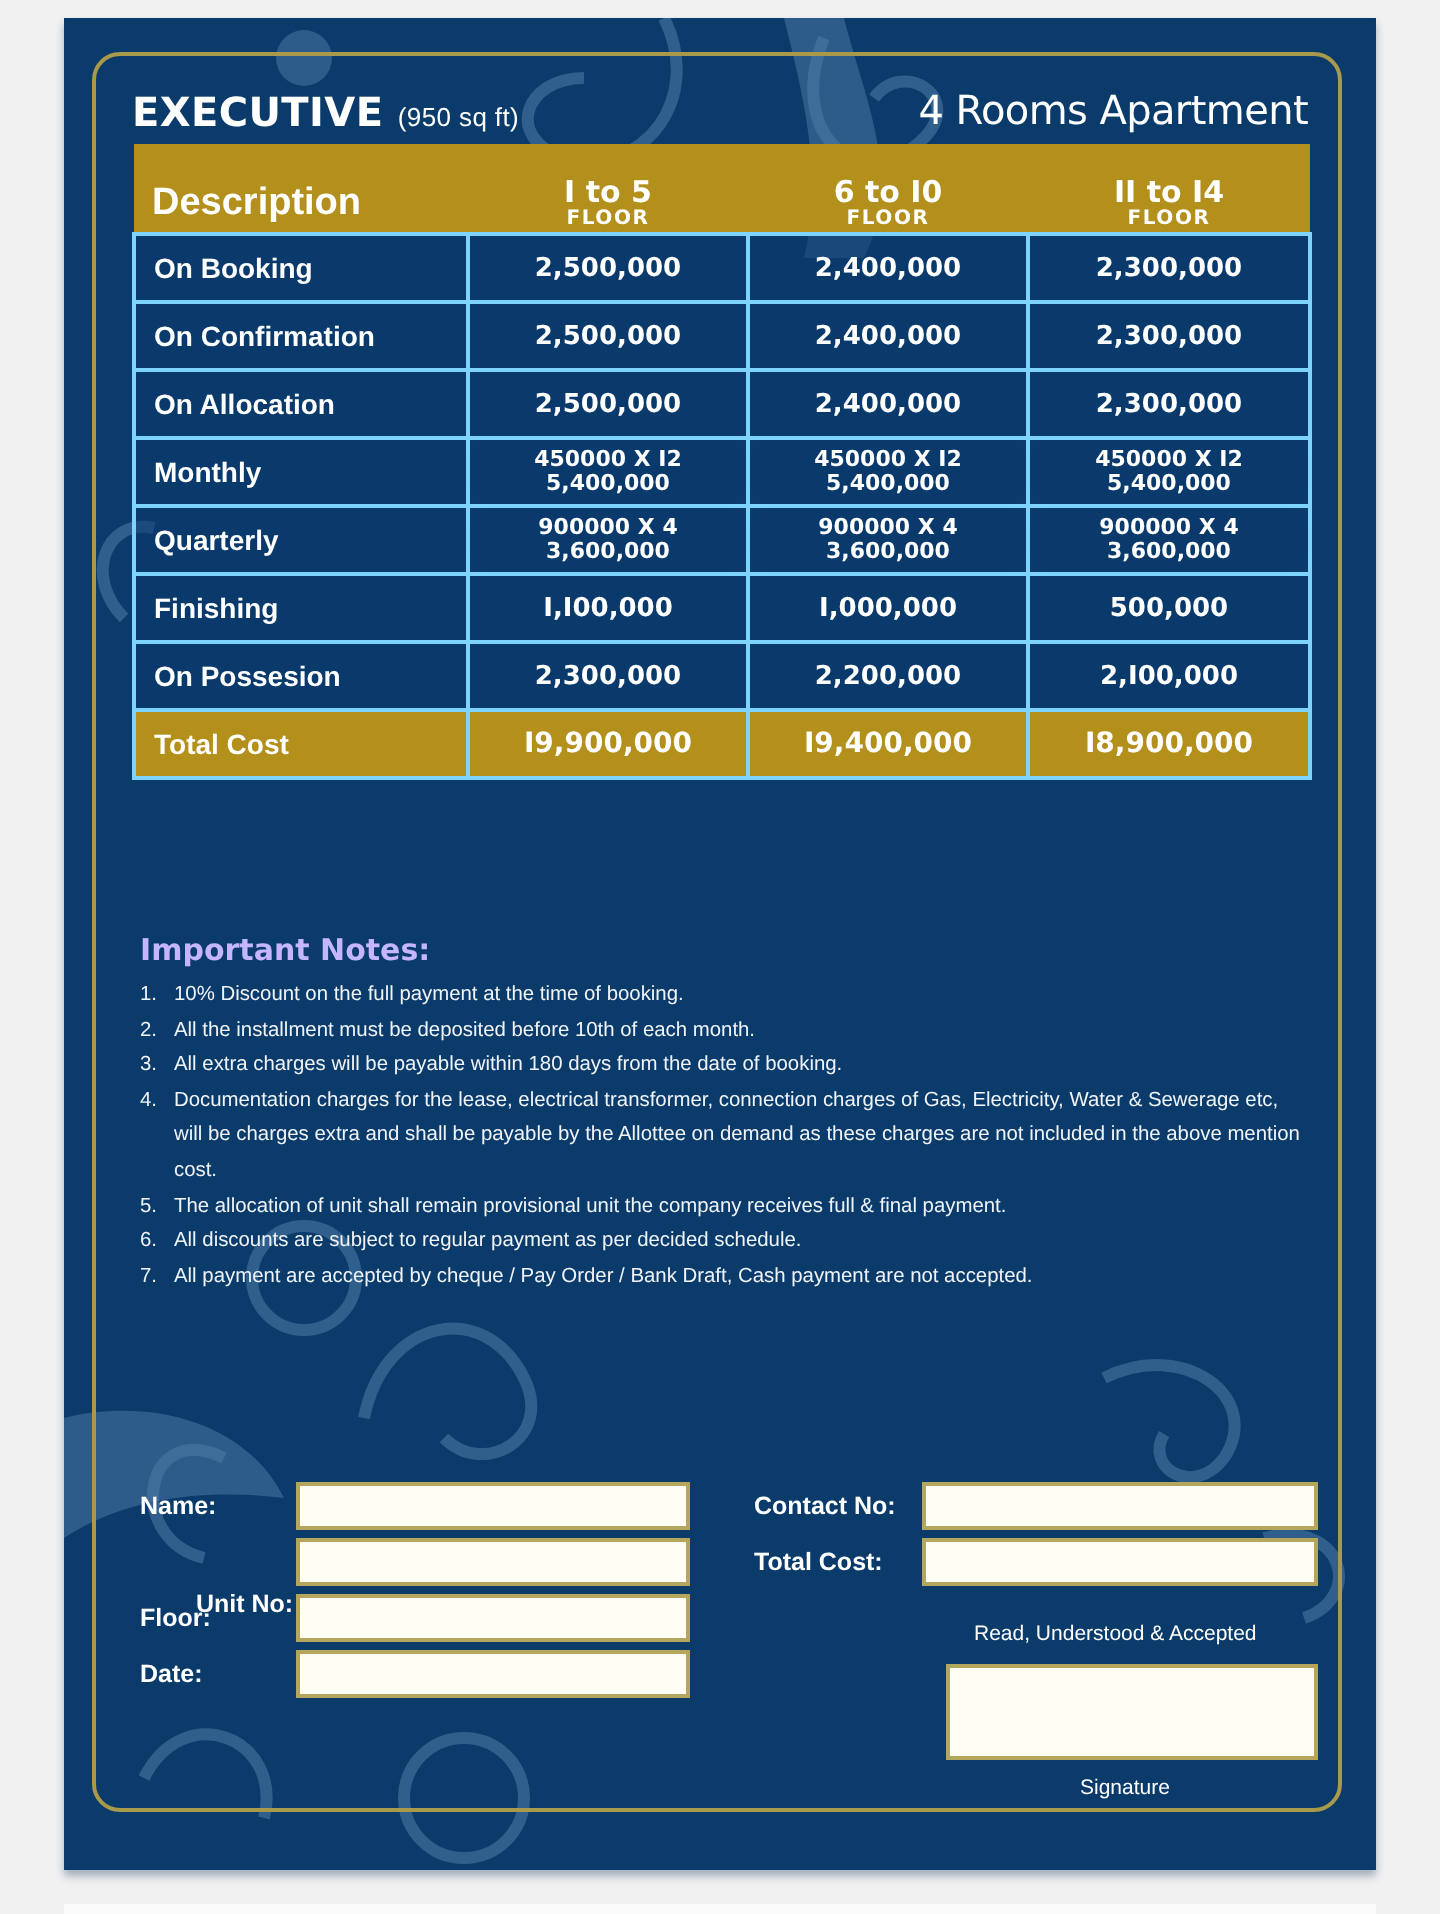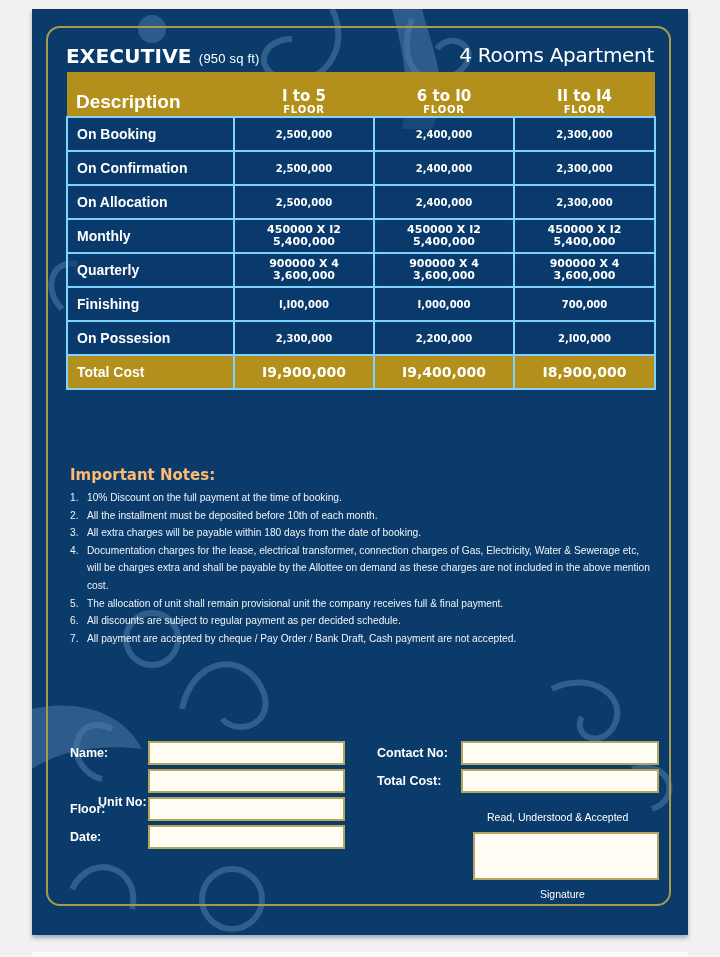--- a/index.html
+++ b/index.html
@@ -34,28 +34,28 @@
   table.pricing th, table.pricing td {
     border: 2px solid #7dd3fc; color: #fff; text-align: center; vertical-align: middle;
     font-family: "DejaVu Sans", sans-serif; font-weight: bold;
   }
   table.pricing thead th {
     background: #b38f1b; border: none; height: 45px; padding-top: 16px;
   }
   table.pricing thead th.desc { text-align: left; padding-left: 9px; font-size: 19px; font-family: "Liberation Sans", sans-serif; }
   .range { display: block; font-size: 15px; line-height: 15px; }
   .floor { display: block; font-size: 10px; line-height: 11px; letter-spacing: 0.8px; }
-  table.pricing tbody td { height: 34px; font-size: 10px; background: rgba(10,59,107,0.55); }
+  table.pricing tbody td { height: 34px; font-size: 13px; background: rgba(10,59,107,0.55); }
   table.pricing tbody td.label { text-align: left; padding-left: 9px; font-size: 14px; font-family: "Liberation Sans", sans-serif; }
   table.pricing tbody td.two { font-size: 11px; line-height: 12px; border-radius: 16px; }
   table.pricing tbody tr.total td { background: #b38f1b; font-size: 14px; }
   col.c1 { width: 167px; } col.c2 { width: 140px; } col.c3 { width: 140px; } col.c4 { width: 141px; }
 
   .notes-title {
-    position: absolute; left: 38px; top: 457px; color: #fdba74; font-size: 15px; font-weight: bold;
+    position: absolute; left: 38px; top: 457px; color: #c4b5fd; font-size: 15px; font-weight: bold;
     font-family: "DejaVu Sans", sans-serif;
   }
   ol.notes {
     position: absolute; left: 38px; top: 480px; width: 580px; list-style: none; color: #f0f3f7;
     font-size: 10.2px; line-height: 17.6px;
   }
   ol.notes li { position: relative; padding-left: 17px; }
   ol.notes li .num { position: absolute; left: 0; top: 0; }
 
   .flabel { position: absolute; color: #fff; font-size: 12.5px; font-weight: bold; }
@@ -166,21 +166,21 @@
           </td>
         <td class="two">
             <span style="display:block">900000 X 4</span>
             <span style="display:block">3,600,000</span>
           </td>
       </tr>
       <tr>
         <td class="label">Finishing</td>
         <td>I,I00,000</td>
         <td>I,000,000</td>
-        <td>700,000</td>
+        <td>500,000</td>
       </tr>
       <tr>
         <td class="label">On Possesion</td>
         <td>2,300,000</td>
         <td>2,200,000</td>
         <td>2,I00,000</td>
       </tr>
       <tr class="total">
         <td class="label">Total Cost</td>
         <td>I9,900,000</td>

